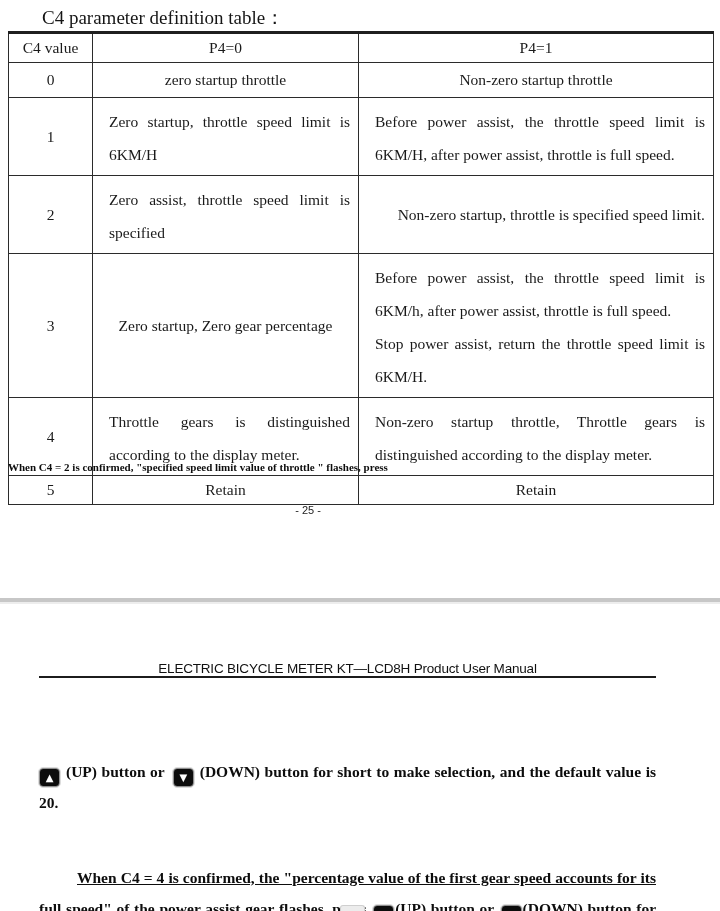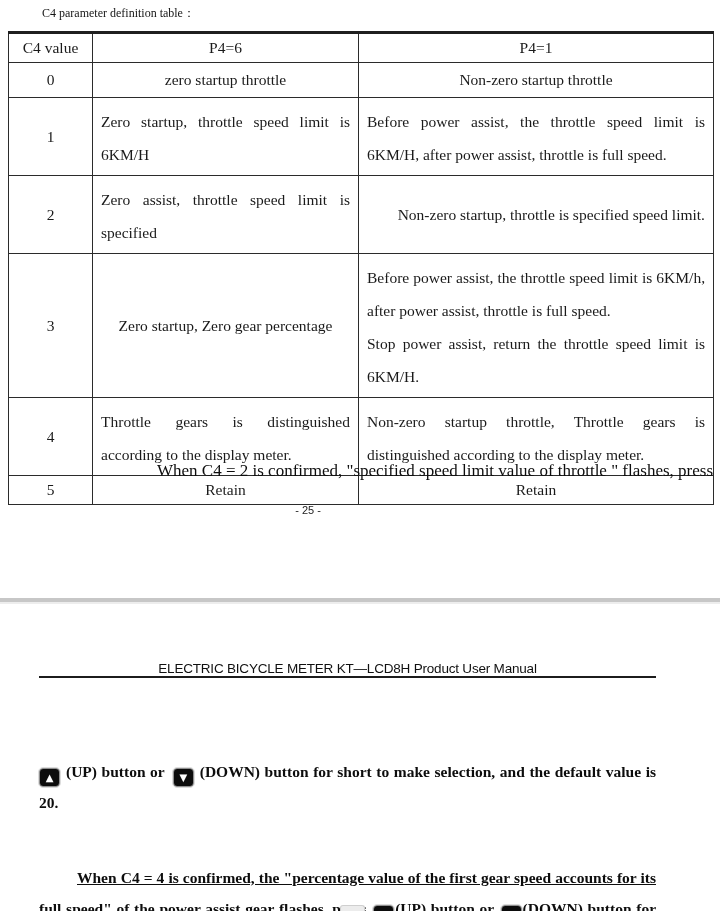--- a/index.html
+++ b/index.html
@@ -11,21 +11,21 @@
     background: #ffffff;
     overflow: hidden;
     font-family: "Liberation Serif", serif;
     color: #111111;
   }
 
   
   .doc-title {
     position: absolute;
     top: 5px; left: 42px;
-    font-size: 12px;
+    font-size: 19px;
     color: #151515;
   }
 
   .param-table {
     position: absolute;
     top: 31px; left: 8px;
     width: 705px;
     border-collapse: collapse;
     table-layout: fixed;
     font-size: 15.5px;
@@ -39,38 +39,38 @@
   }
   .col-val  { width: 84px; }
   .col-p40  { width: 266px; }
   .col-p41  { width: 355px; }
 
   .cell-center { text-align: center; vertical-align: middle; padding: 2px 6px; }
   .cell-left   { text-align: right;   vertical-align: middle; padding: 2px 8px; }
   .cell-just {
     text-align: justify;
     vertical-align: top;
-    padding: 7px 8px 4px 8px;
+    padding: 7px 8px 4px 16px;
     line-height: 33px;
   }
   .cell-just div { text-align: justify; }
 
   .r-h30 { height: 30px; }
   .r-h35 { height: 35px; }
   .r-h66 { height: 66px; }
   .r-h67 { height: 67px; }
   .r-h132 { height: 132px; }
   .r-h29 { height: 29px; }
 
   .note-line {
     position: absolute;
     top: 461px; left: 8px; width: 705px;
-    text-align: right;
-    font-weight: 400;
-    font-size: 17px;
+    text-align: left;
+    font-weight: 700;
+    font-size: 11px;
     color: #0d0d0d;
   }
 
   .page-number {
     position: absolute;
     top: 504px; left: 0; width: 616px;
     text-align: center;
     font-family: "Liberation Sans", sans-serif;
     font-size: 11px;
     color: #222222;
@@ -146,21 +146,21 @@
 
   <table class="param-table">
     <colgroup>
         <col class="col-val">
         <col class="col-p40">
         <col class="col-p41">
       </colgroup>
     <tbody>
         <tr class="r-h30">
       <td class="cell-center">C4 value</td>
-      <td class="cell-center">P4=6</td>
+      <td class="cell-center">P4=0</td>
       <td class="cell-center">P4=1</td>
     </tr>
     <tr class="r-h35">
       <td class="cell-center">0</td>
       <td class="cell-center">zero startup throttle</td>
       <td class="cell-center">Non-zero startup throttle</td>
     </tr>
     <tr class="r-h66">
       <td class="cell-center">1</td>
       <td class="cell-just">Zero startup, throttle speed limit is 6KM/H</td>

